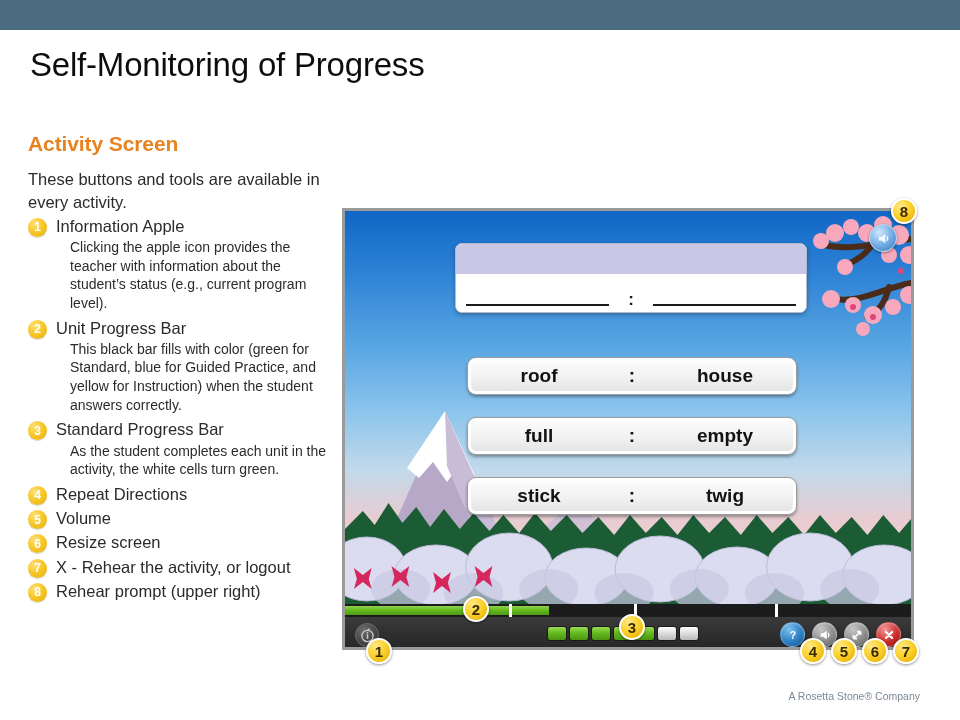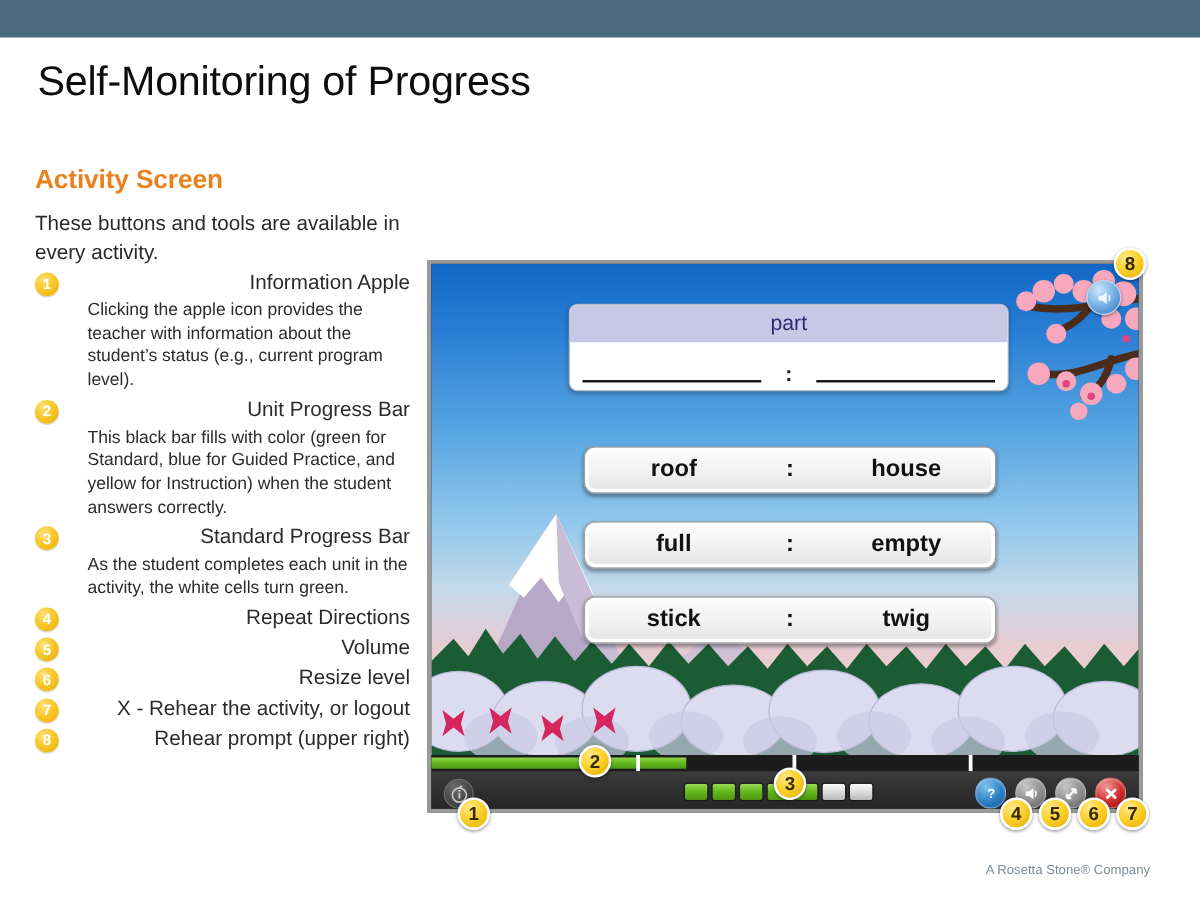--- a/index.html
+++ b/index.html
@@ -44,21 +44,21 @@
     width: 19px; height: 19px; border-radius: 50%;
     background: #f5c62b;
     background: radial-gradient(circle at 35% 30%, #ffe07a 0%, #f7c829 45%, #e8ac08 100%);
     color: #ffffff; font-size: 12px; font-weight: bold;
     display: flex; align-items: center; justify-content: center;
     margin-top: 3px; margin-right: 9px;
     box-shadow: 0 1px 1px rgba(0,0,0,0.18);
   }
   .item-body { flex: 1 1 auto; }
   .item-title {
-    font-size: 16.5px; color: #2b2b2b; line-height: 1.35; text-align: right;
+    font-size: 16.5px; color: #2b2b2b; line-height: 1.35;
   }
   .item-desc {
     font-size: 14px; color: #2b2b2b; 
     line-height: 1.33; padding-left: 14px; margin-top: 1px;
   }
   .item.compact { margin-bottom: 2px; }
 
   
   .screen-wrap {
     position: absolute; left: 342px; top: 208px;
@@ -268,21 +268,21 @@
   <div class="item compact">
     <div class="badge">5</div>
     <div class="item-body">
       <div class="item-title">Volume</div>
     </div>
   </div>
 
   <div class="item compact">
     <div class="badge">6</div>
     <div class="item-body">
-      <div class="item-title">Resize level</div>
+      <div class="item-title">Resize screen</div>
     </div>
   </div>
 
   <div class="item compact">
     <div class="badge">7</div>
     <div class="item-body">
       <div class="item-title">X - Rehear the activity, or logout</div>
     </div>
   </div>
 
@@ -368,21 +368,20 @@
 
     <div class="rehear">
       <svg width="15" height="15" viewBox="0 0 16 16">
         <path d="M3,6 L6,6 L10,3 L10,13 L6,10 L3,10 Z" fill="#f2f8ff"></path>
         <path d="M11.5,5.5 A4,4 0 0 1 11.5,10.5" stroke="#f2f8ff" stroke-width="1.3" fill="none"></path>
       </svg>
     </div>
 
     <div class="q-card">
       <div class="q-head">
-        <span>part</span>
       </div>
       <div class="q-body">
         <div class="blank"></div>
         <div class="q-colon">:</div>
         <div class="blank"></div>
       </div>
     </div>
 
     <div class="choice choice-1">
       <span>roof</span>

